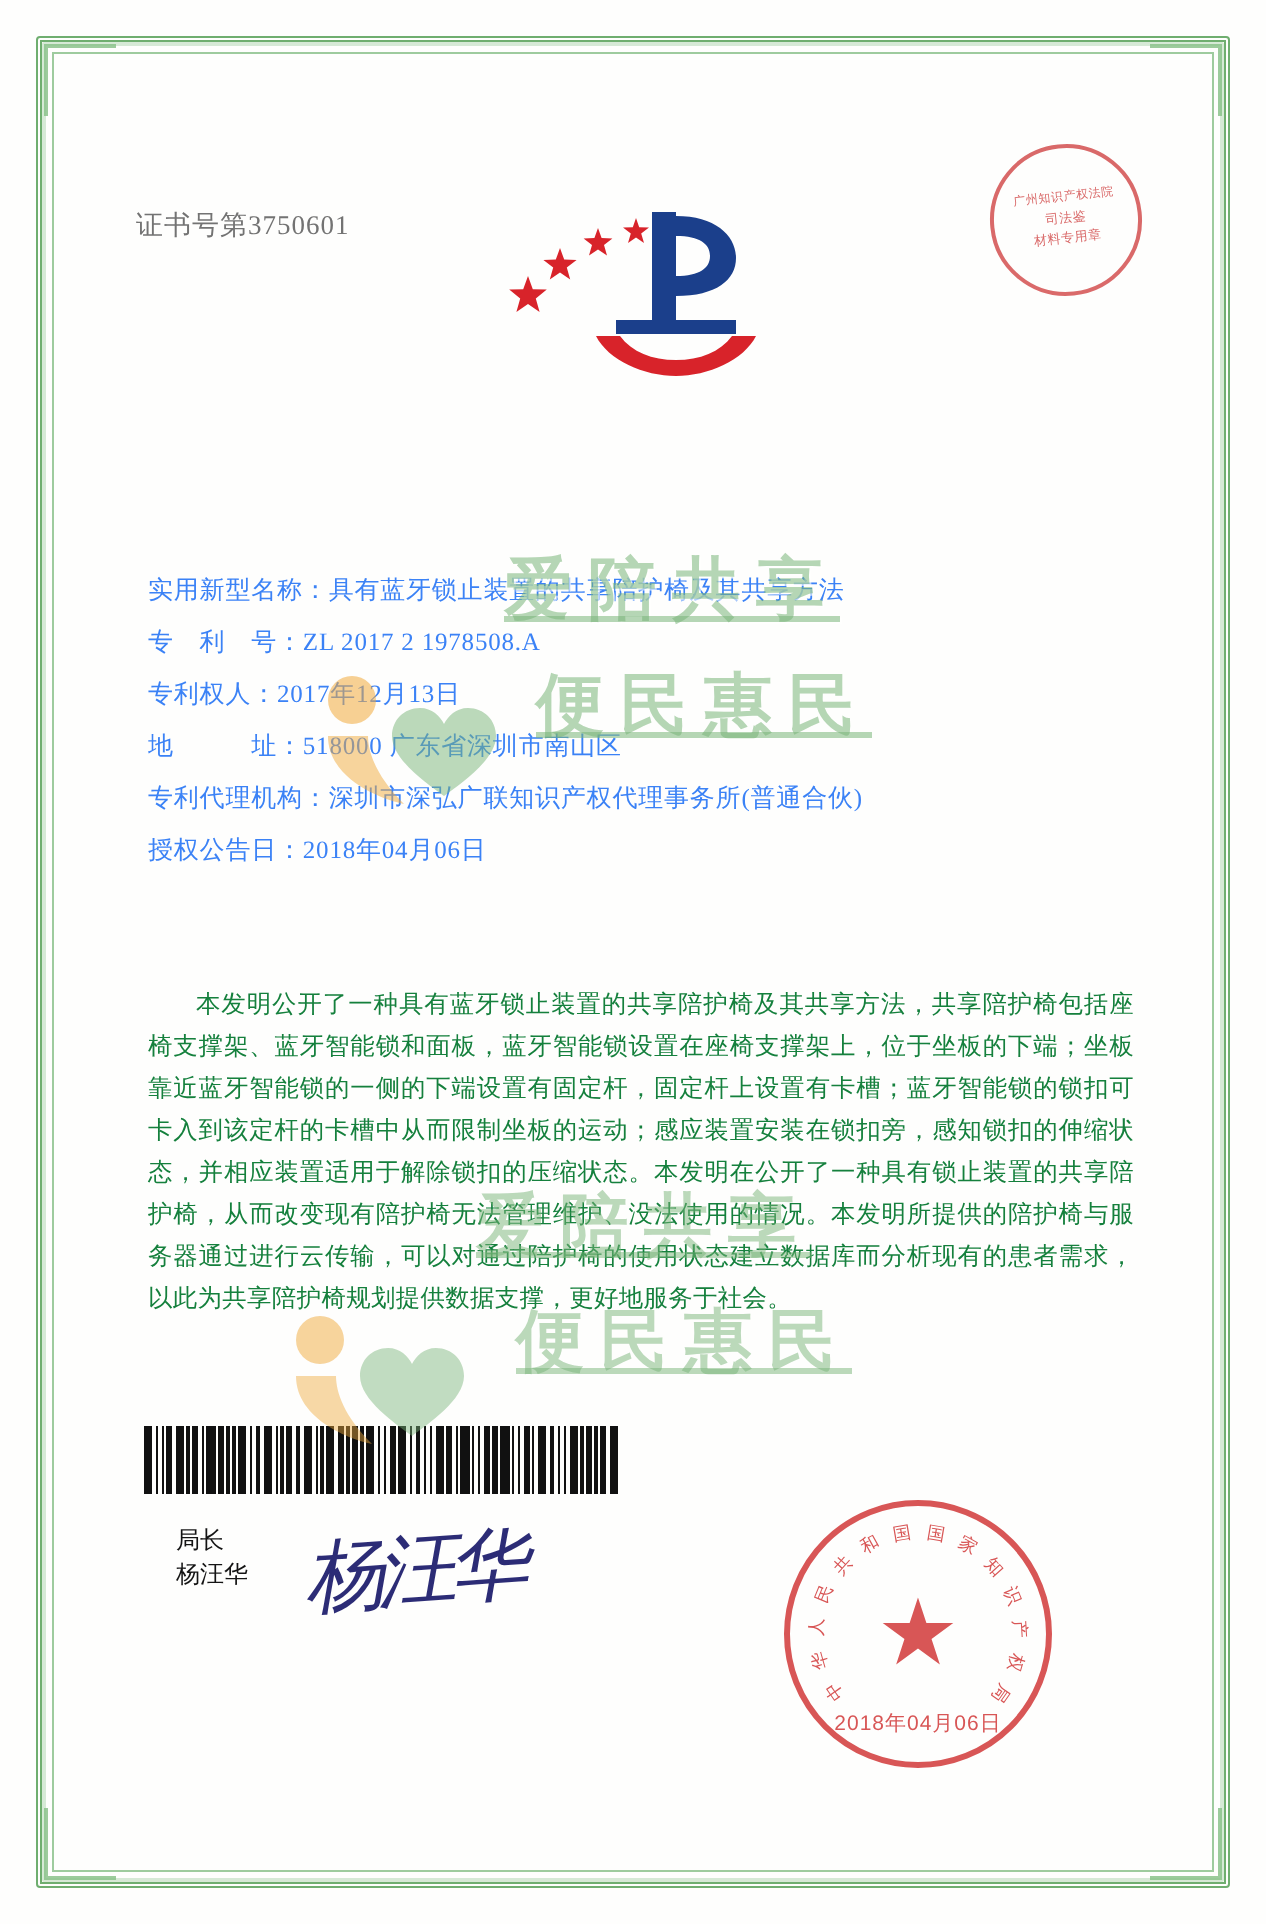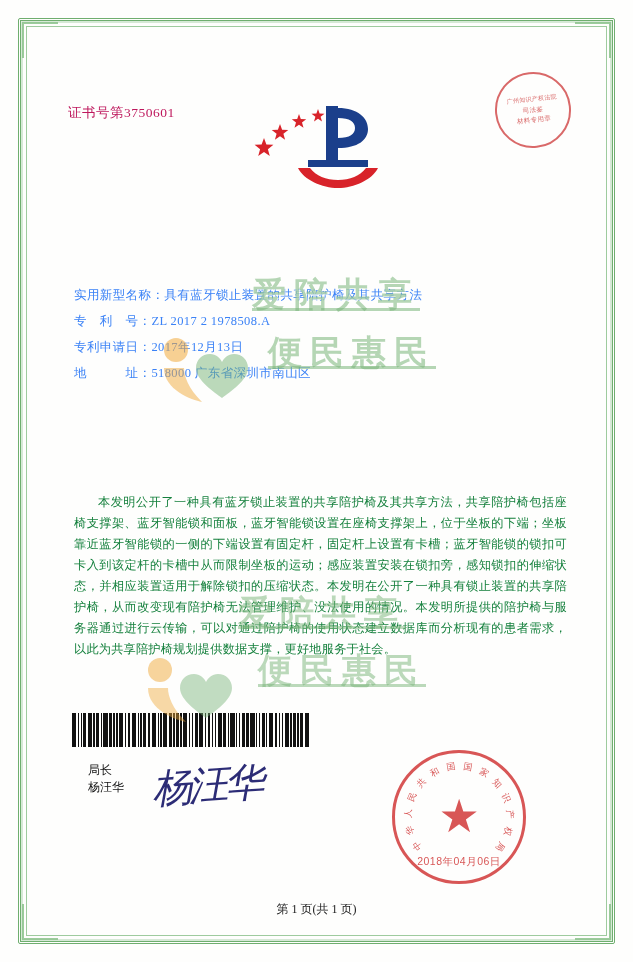--- a/index.html
+++ b/index.html
@@ -51,21 +51,21 @@
   .corner.bl { left: 22px; bottom: 22px; border-right: none; border-top: none; }
   .corner.br { right: 22px; bottom: 22px; border-left: none; border-top: none; }
 
   
   .cert-no {
     position: absolute;
     left: 68px;
     top: 104px;
     font-size: 13.5px;
     letter-spacing: 0.5px;
-    color: #be185d;
+    color: #737373;
     font-family: "Liberation Serif", serif;
   }
 
   
   .top-seal {
     position: absolute;
     right: 62px;
     top: 72px;
     width: 76px;
     height: 76px;
@@ -326,24 +326,30 @@
 
 
   <div class="fields">
     <div class="field-row">
       <span class="field-label">实用新型名称：</span><span class="field-value">具有蓝牙锁止装置的共享陪护椅及其共享方法</span>
     </div>
     <div class="field-row">
       <span class="field-label">专　利　号：</span><span class="field-value">ZL 2017 2 1978508.A</span>
     </div>
     <div class="field-row">
-      <span class="field-label">专利申请日：</span><span class="field-value">2017年12月13日</span>
+      <span class="field-label">专利权人：</span><span class="field-value">2017年12月13日</span>
     </div>
     <div class="field-row">
       <span class="field-label">地　　　址：</span><span class="field-value">518000 广东省深圳市南山区</span>
+    </div>
+    <div class="field-row">
+      <span class="field-label">专利代理机构：</span><span class="field-value">深圳市深弘广联知识产权代理事务所(普通合伙)</span>
+    </div>
+    <div class="field-row">
+      <span class="field-label">授权公告日：</span><span class="field-value">2018年04月06日</span>
     </div>
   </div>
 
   <div class="abstract">本发明公开了一种具有蓝牙锁止装置的共享陪护椅及其共享方法，共享陪护椅包括座椅支撑架、蓝牙智能锁和面板，蓝牙智能锁设置在座椅支撑架上，位于坐板的下端；坐板靠近蓝牙智能锁的一侧的下端设置有固定杆，固定杆上设置有卡槽；蓝牙智能锁的锁扣可卡入到该定杆的卡槽中从而限制坐板的运动；感应装置安装在锁扣旁，感知锁扣的伸缩状态，并相应装置适用于解除锁扣的压缩状态。本发明在公开了一种具有锁止装置的共享陪护椅，从而改变现有陪护椅无法管理维护、没法使用的情况。本发明所提供的陪护椅与服务器通过进行云传输，可以对通过陪护椅的使用状态建立数据库而分析现有的患者需求，以此为共享陪护椅规划提供数据支撑，更好地服务于社会。</div>
 
   <div class="barcode" id="barcode">
       <i style="width: 4.65px; margin-right: 1.5px;"></i>
       <i style="width: 1.55px; margin-right: 1.5px;"></i>
       <i style="width: 1.55px; margin-right: 1.5px;"></i>
       <i style="width: 3.1px; margin-right: 1.5px;"></i>
@@ -425,21 +431,20 @@
         <span style="transform: rotate(-41.9231deg) translate(52px) rotate(90deg) translate(-4px, -5px);">知</span>
         <span style="transform: rotate(-22.6923deg) translate(52px) rotate(90deg) translate(-4px, -5px);">识</span>
         <span style="transform: rotate(-3.46154deg) translate(52px) rotate(90deg) translate(-4px, -5px);">产</span>
         <span style="transform: rotate(15.7692deg) translate(52px) rotate(90deg) translate(-4px, -5px);">权</span>
         <span style="transform: rotate(35deg) translate(52px) rotate(90deg) translate(-4px, -5px);">局</span>
       </div>
     <div class="star">★</div>
     <div class="seal-date">2018年04月06日</div>
   </div>
 
-  <div class="page-footer">第 1 页(共 1 页)</div>
 
   <div class="wm wm-text wm-1">爱陪共享</div>
   <div class="wm wm-text wm-2">便民惠民</div>
   <div class="wm wm-text wm-3">爱陪共享</div>
   <div class="wm wm-text wm-4">便民惠民</div>
 
   <div class="wm-logo wm-logo-1">
     <svg width="96" height="76" viewBox="0 0 96 76">
       <circle cx="24" cy="20" r="12" fill="rgba(240,170,60,0.55)"></circle>
       <path d="M12 38 C12 60 40 70 50 72 C36 58 32 46 32 38 Z" fill="rgba(240,170,60,0.5)"></path>

